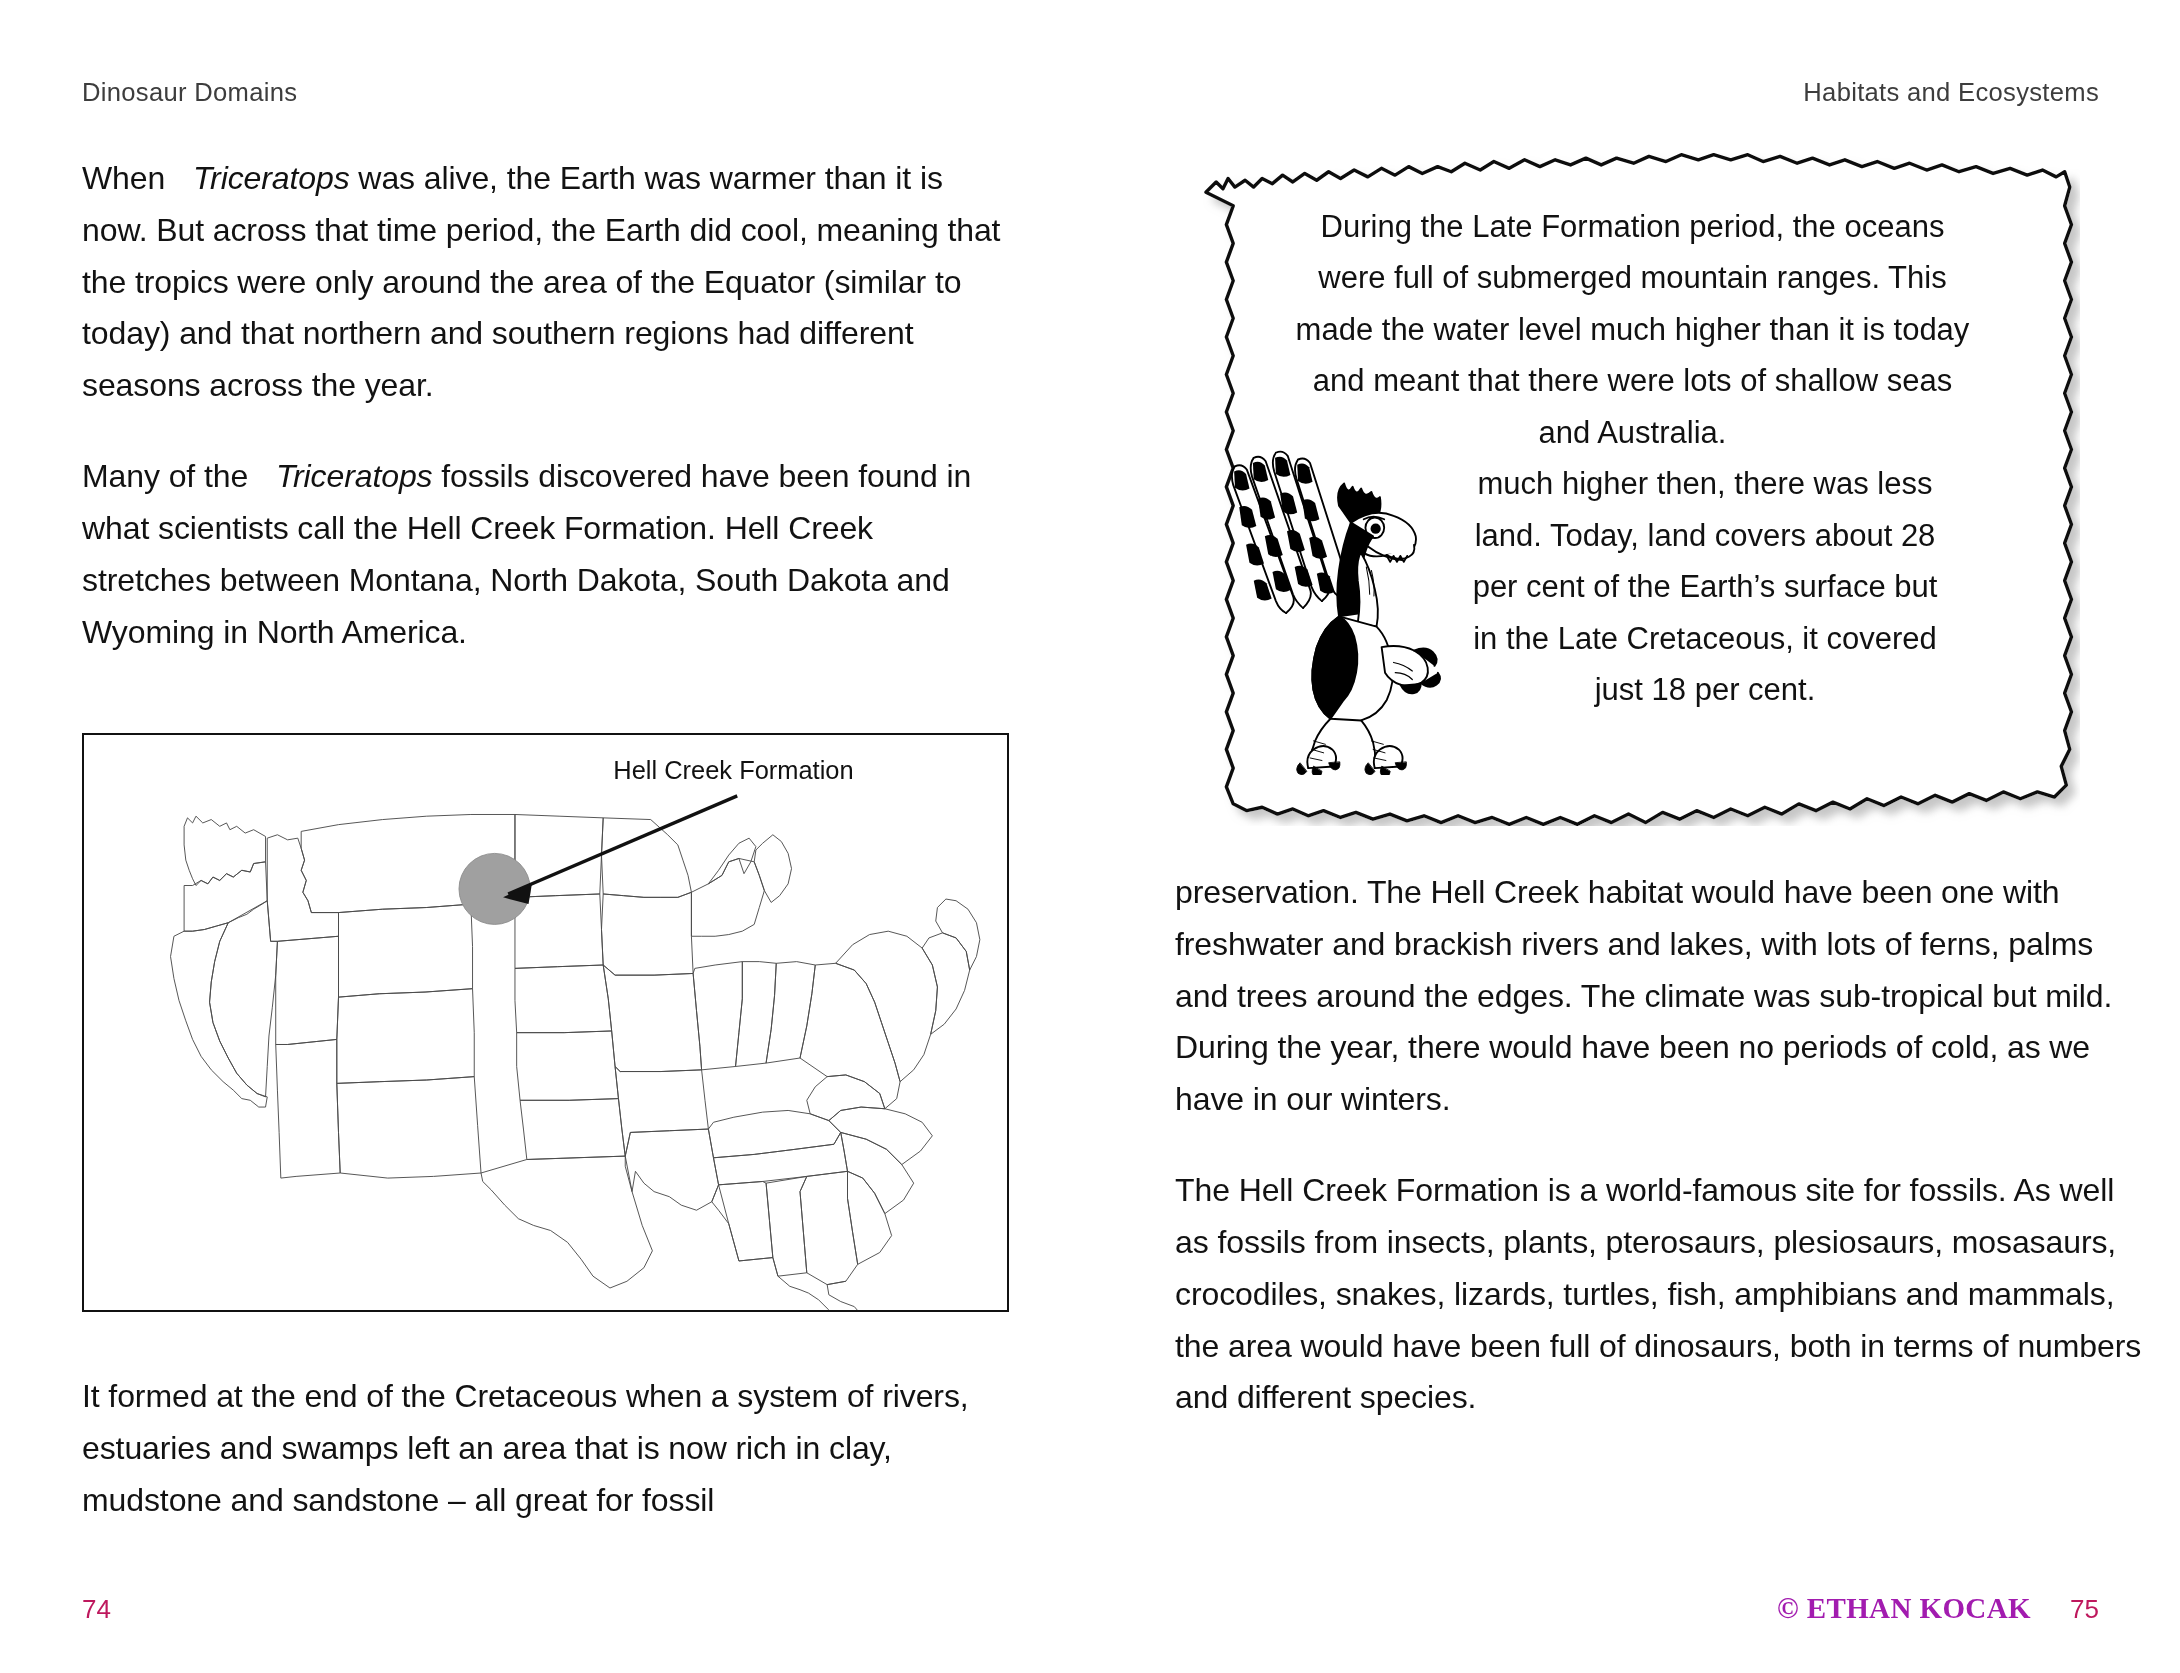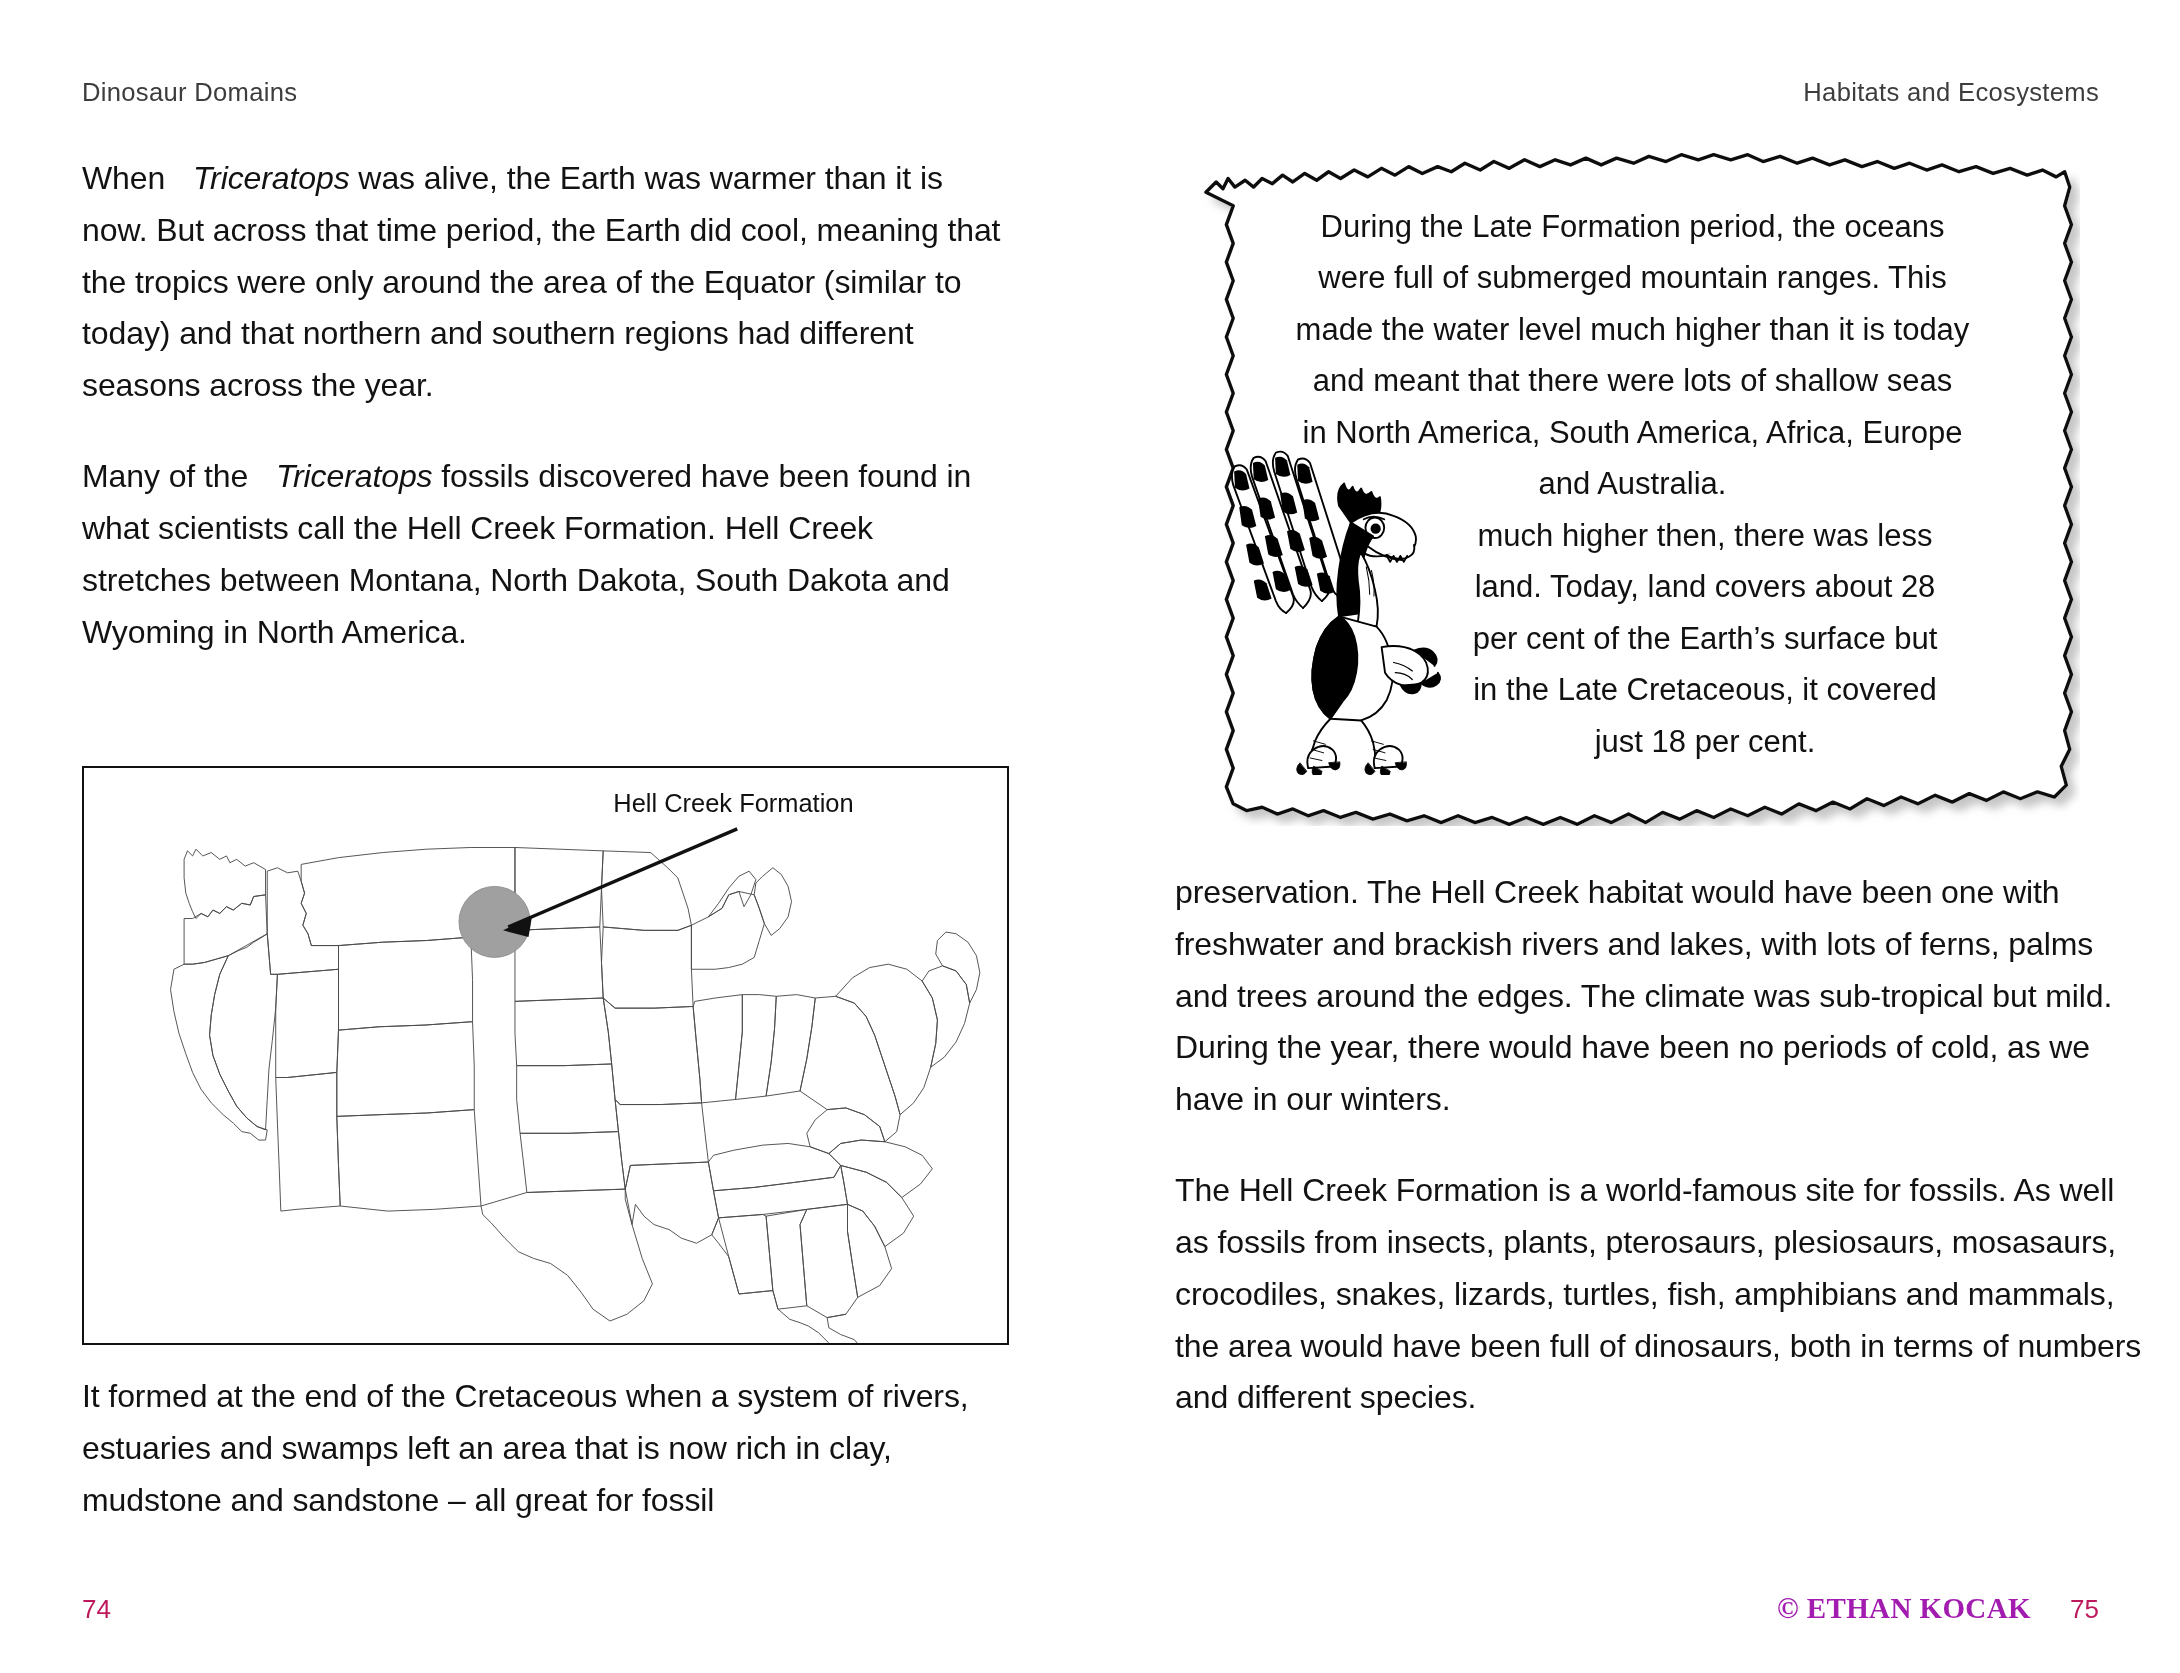--- a/index.html
+++ b/index.html
@@ -51,21 +51,20 @@
   .map-figure {
     position: absolute;
     left: 82px;
     top: 733px;
     width: 927px;
     height: 579px;
     border: 2.6px solid #111;
     background: #fff;
     box-sizing: border-box;
     overflow: hidden;
-    margin-top: 33px;
   }
   .map-figure svg { display: block; width: 100%; height: 100%; }
 
   .map-label {
     font-family: "Liberation Sans", sans-serif;
     font-size: 30px;
     fill: #111;
   }
 
   
@@ -280,21 +279,20 @@
              L46 546 L38 524 L46 502 L38 480 L46 458 L38 436 L46 414 L38 392
              L46 370 L38 348 L46 326 L38 304 L46 282 L38 260 L46 238 L38 216
              L46 194 L38 172 L46 150 L38 128 L46 106 L38 84 L46 62 Z"></path>
   </svg>
 
   <div class="factbox-text">
     <p>During the Late Formation period, the oceans</p>
     <p>were full of submerged mountain ranges. This</p>
     <p>made the water level much higher than it is today</p>
     <p>and meant that there were lots of shallow seas</p>
-    <p>in North America, South America, Africa, Europe</p>
     <p>and Australia.</p>
     <p style="padding-left:145px">much higher then, there was less</p>
     <p style="padding-left:145px">land. Today, land covers about 28</p>
     <p style="padding-left:145px">per cent of the Earth’s surface but</p>
     <p style="padding-left:145px">in the Late Cretaceous, it covered</p>
     <p style="padding-left:145px">just 18 per cent.</p>
   </div>
 
   <div class="dino">
     <svg viewBox="0 0 300 400">

